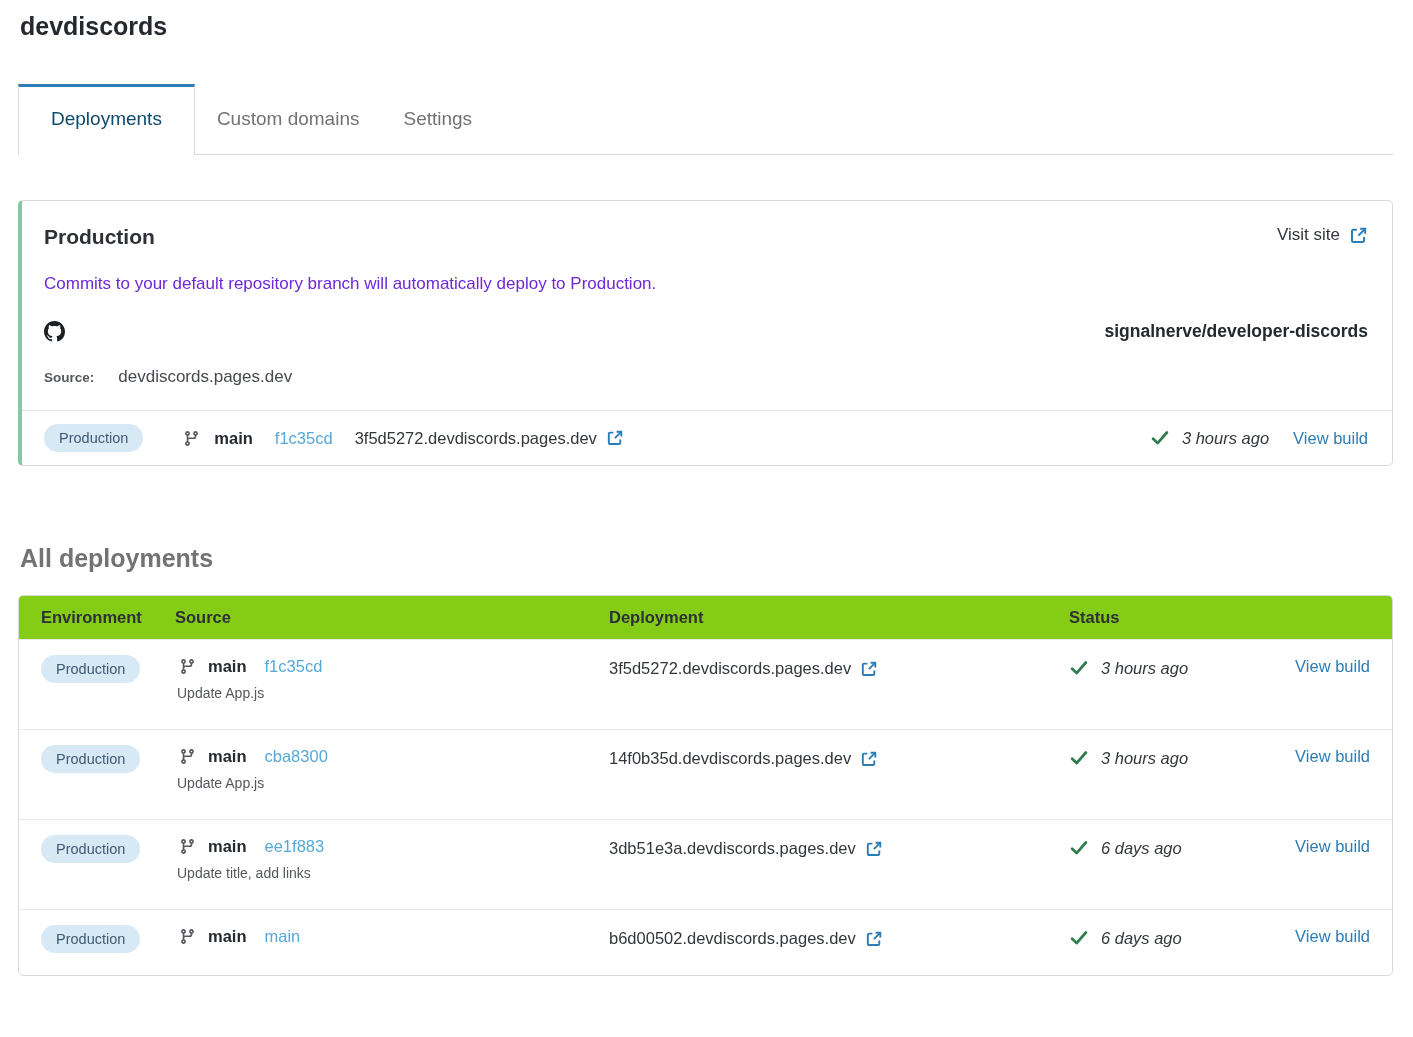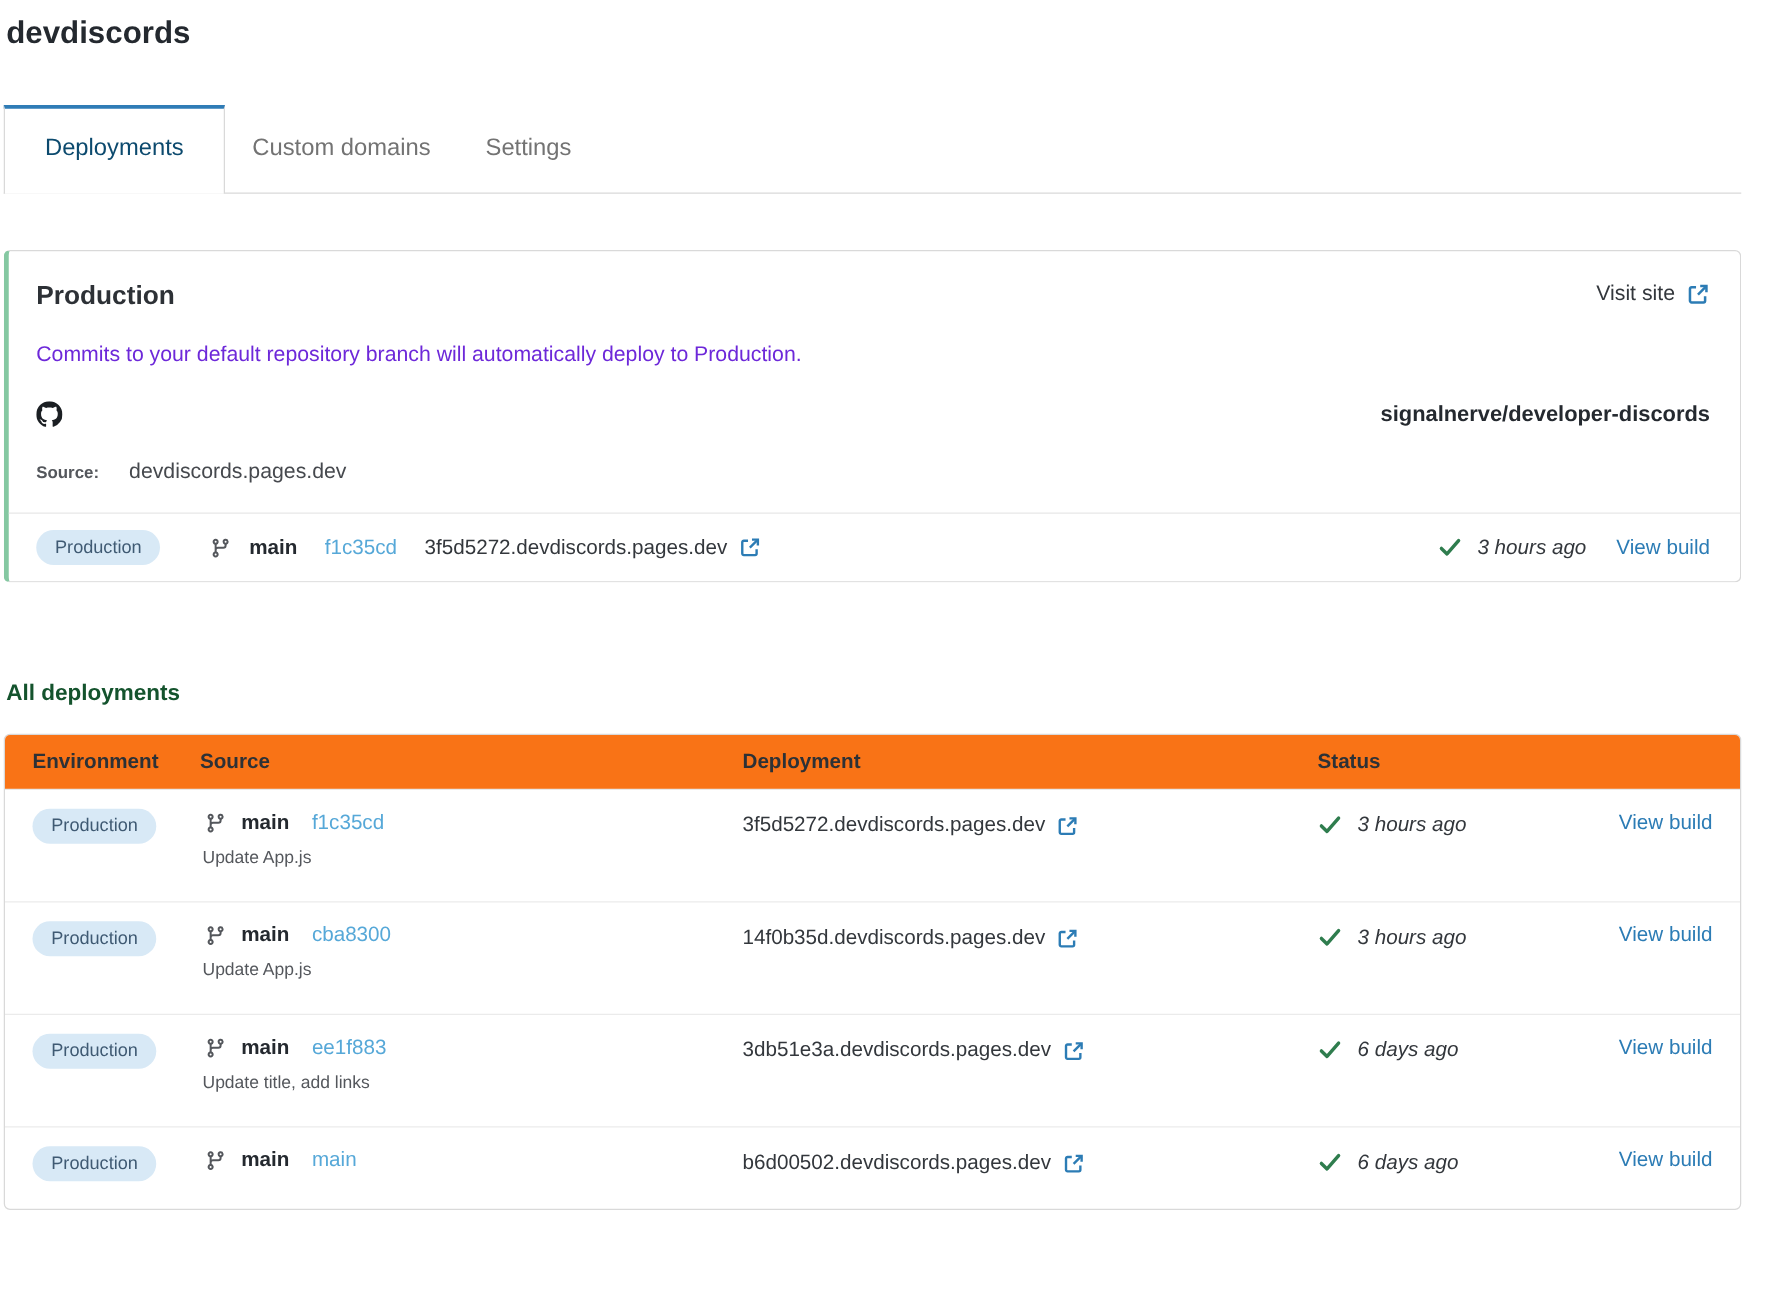--- a/index.html
+++ b/index.html
@@ -4,21 +4,21 @@
 <style>
   * { box-sizing: border-box; }
   html, body { margin: 0; padding: 0; }
   body {
     width: 1413px;
     min-height: 1037px;
     background: #ffffff;
     font-family: "Liberation Sans", sans-serif;
     color: #36393f;
   }
-  .page { padding: 0 20px 6px 3px; }
+  .page { padding: 0 20px 6px 18px; }
 
   
   .page-title {
     margin: 12px 0 0 2px;
     font-size: 25px;
     font-weight: 700;
     color: #24292f;
   }
 
   
@@ -94,30 +94,30 @@
   .branch-name { font-weight: 700; font-size: 16.5px; margin-left: 14px; color: #24292f; }
   .commit-link { font-size: 16.5px; margin-left: 22px; color: #56a8d8; text-decoration: none; cursor: pointer; }
   .dep-url { font-size: 16.5px; margin-left: 22px; color: #33373c; }
   .ext-icon { display: inline-flex; color: #2c7cb5; margin-left: 9px; cursor: pointer; vertical-align: -2px; }
   .dep-right { margin-left: auto; display: flex; align-items: center; }
   .check-icon { display: inline-flex; color: #2f7d4e; }
   .time-text { font-size: 16.5px; margin-left: 12px; color: #33373c; font-style: italic; }
   .view-build { font-size: 16.5px; margin-left: 24px; color: #2c7cb5; text-decoration: none; cursor: pointer; }
 
   
-  .section-title { margin: 78px 0 0 2px; font-size: 18px; font-weight: 700; color: #14532d; }
+  .section-title { margin: 78px 0 0 2px; font-size: 25px; font-weight: 700; color: #737373; }
   .table-card {
     margin-top: 22px;
     border: 1px solid #d9d9d9;
     border-radius: 5px;
     overflow: hidden;
   }
   .thead {
     display: flex;
-    background: #f97316;
+    background: #84cc16;
     padding: 12px 0;
     font-size: 16.5px;
     font-weight: 700;
     color: #2d3136;
     border-bottom: 1px solid #e8e8e8;
   }
   .col-env   { width: 156px; padding-left: 22px; flex: none; }
   .col-src   { width: 434px; flex: none; }
   .col-dep   { width: 460px; flex: none; }
   .col-stat  { width: 200px; flex: none; }

